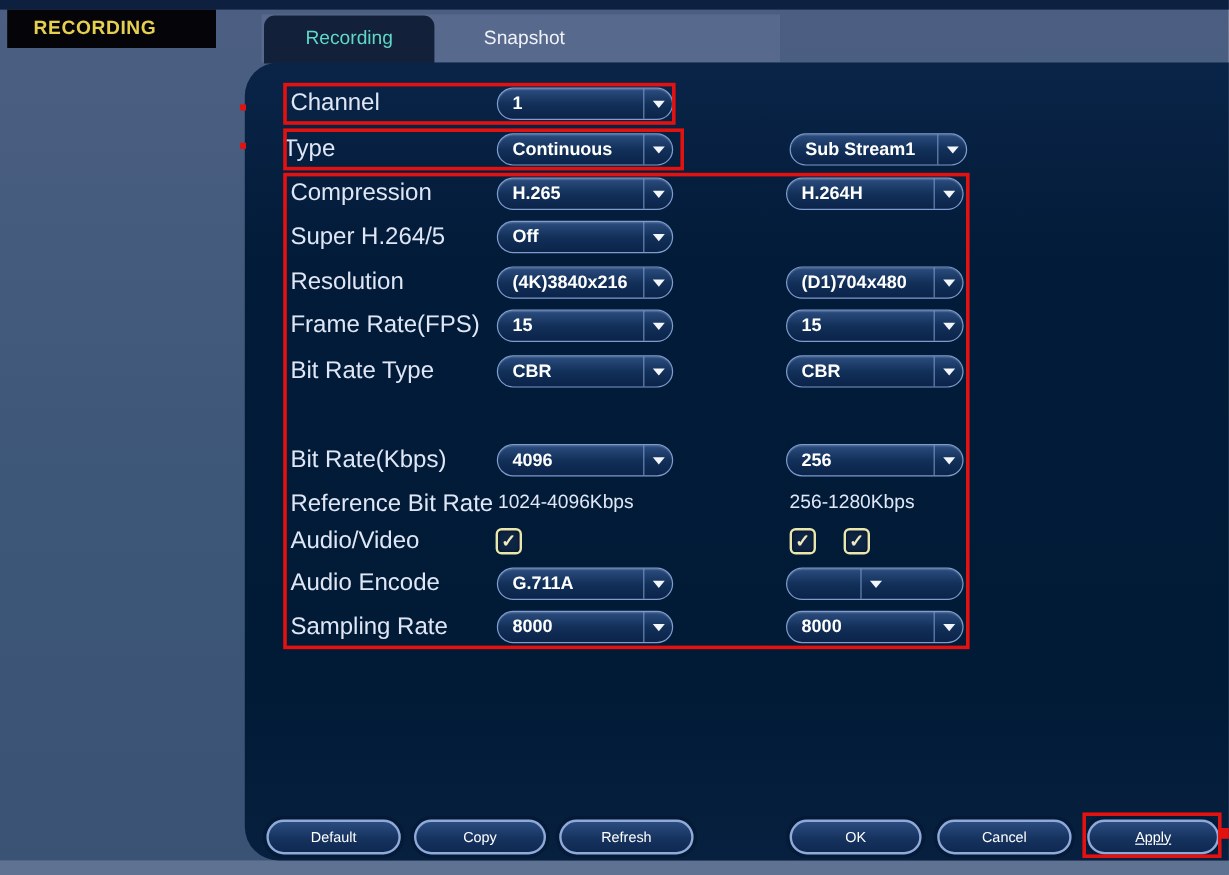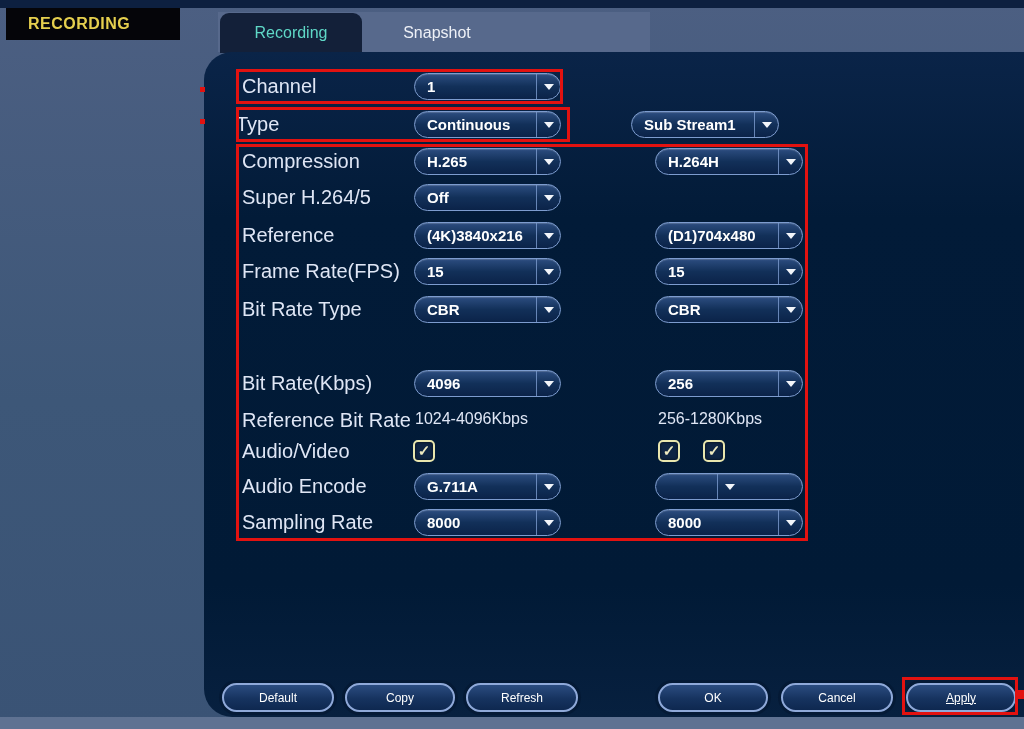--- a/index.html
+++ b/index.html
@@ -69,21 +69,21 @@
 <div class="abs tab-strip"></div>
 <div class="abs tab-active">Recording</div>
 <div class="abs tab-inactive">Snapshot</div>
 
 <div class="abs panel"></div>
 
 <div class="abs lbl" style="left:242px;top:73px;">Channel</div>
 <div class="abs lbl" style="left:236px;top:111px;">Type</div>
 <div class="abs lbl" style="left:242px;top:148px;">Compression</div>
 <div class="abs lbl" style="left:242px;top:184px;">Super H.264/5</div>
-<div class="abs lbl" style="left:242px;top:222px;">Reference</div>
+<div class="abs lbl" style="left:242px;top:222px;">Resolution</div>
 <div class="abs lbl" style="left:242px;top:258px;">Frame Rate(FPS)</div>
 <div class="abs lbl" style="left:242px;top:296px;">Bit Rate Type</div>
 <div class="abs lbl" style="left:242px;top:370px;">Bit Rate(Kbps)</div>
 <div class="abs lbl" style="left:242px;top:407px;">Reference Bit Rate</div>
 <div class="abs lbl" style="left:242px;top:438px;">Audio/Video</div>
 <div class="abs lbl" style="left:242px;top:473px;">Audio Encode</div>
 <div class="abs lbl" style="left:242px;top:509px;">Sampling Rate</div>
 
 <div class="abs dd" style="left:414px;top:73px;width:147px;">
   <span class="dd-txt">1</span>
@@ -139,21 +139,21 @@
       <i class="tri"></i>
     </span>
 </div>
 <div class="abs dd" style="left:414px;top:509px;width:147px;">
   <span class="dd-txt">8000</span>
   <span class="dd-btn">
       <i class="tri"></i>
     </span>
 </div>
 
-<div class="abs dd" style="left:631px;top:111px;width:148px;">
+<div class="abs dd" style="left:658px;top:111px;width:148px;">
   <span class="dd-txt">Sub Stream1</span>
   <span class="dd-btn">
       <i class="tri"></i>
     </span>
 </div>
 <div class="abs dd" style="left:655px;top:148px;width:148px;">
   <span class="dd-txt">H.264H</span>
   <span class="dd-btn">
       <i class="tri"></i>
     </span>

